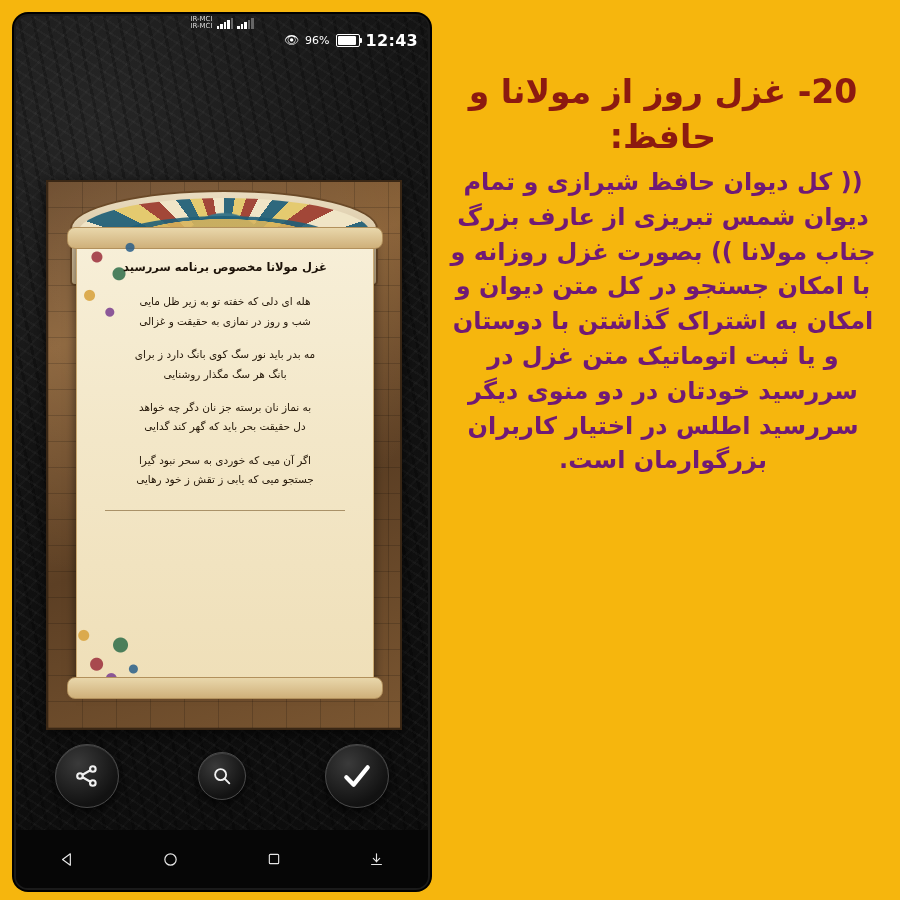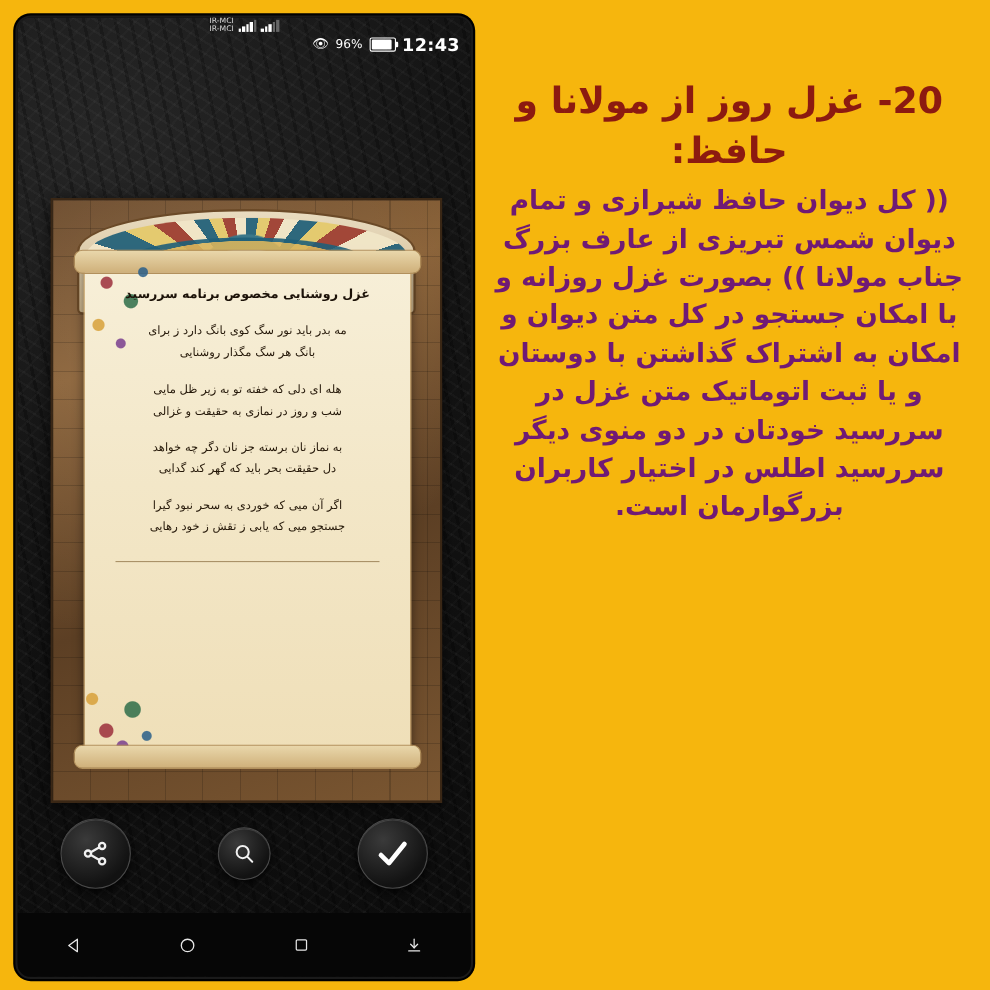--- a/index.html
+++ b/index.html
@@ -296,29 +296,29 @@
         <div class="stone"></div>
         <div class="arch">
           <div class="tile"></div>
           <div class="tile2"></div>
         </div>
 
         <div class="scroll">
           <div class="floral tl"></div>
           <div class="floral bl"></div>
           <div class="scroll-inner">
-            <div class="poem-title">غزل روشنایی مخصوص برنامه سررسید</div>
-
+            <div class="poem-title">غزل مولانا مخصوص برنامه سررسید</div>
+
+            <div class="verse">
+              <div>هله ای دلی که خفته تو به زیر ظل مایی</div>
+              <div>شب و روز در نمازی به حقیقت و غزالی</div>
+            </div>
             <div class="verse">
               <div>مه بدر باید نور سگ کوی بانگ دارد ز برای</div>
               <div>بانگ هر سگ مگذار روشنایی</div>
-            </div>
-            <div class="verse">
-              <div>هله ای دلی که خفته تو به زیر ظل مایی</div>
-              <div>شب و روز در نمازی به حقیقت و غزالی</div>
             </div>
             <div class="verse">
               <div>به نماز نان برسته جز نان دگر چه خواهد</div>
               <div>دل حقیقت بحر باید که گهر کند گدایی</div>
             </div>
             <div class="verse">
               <div>اگر آن میی که خوردی به سحر نبود گیرا</div>
               <div>جستجو میی که یابی ز تقش ز خود رهایی</div>
             </div>
             <div class="rule"></div>

